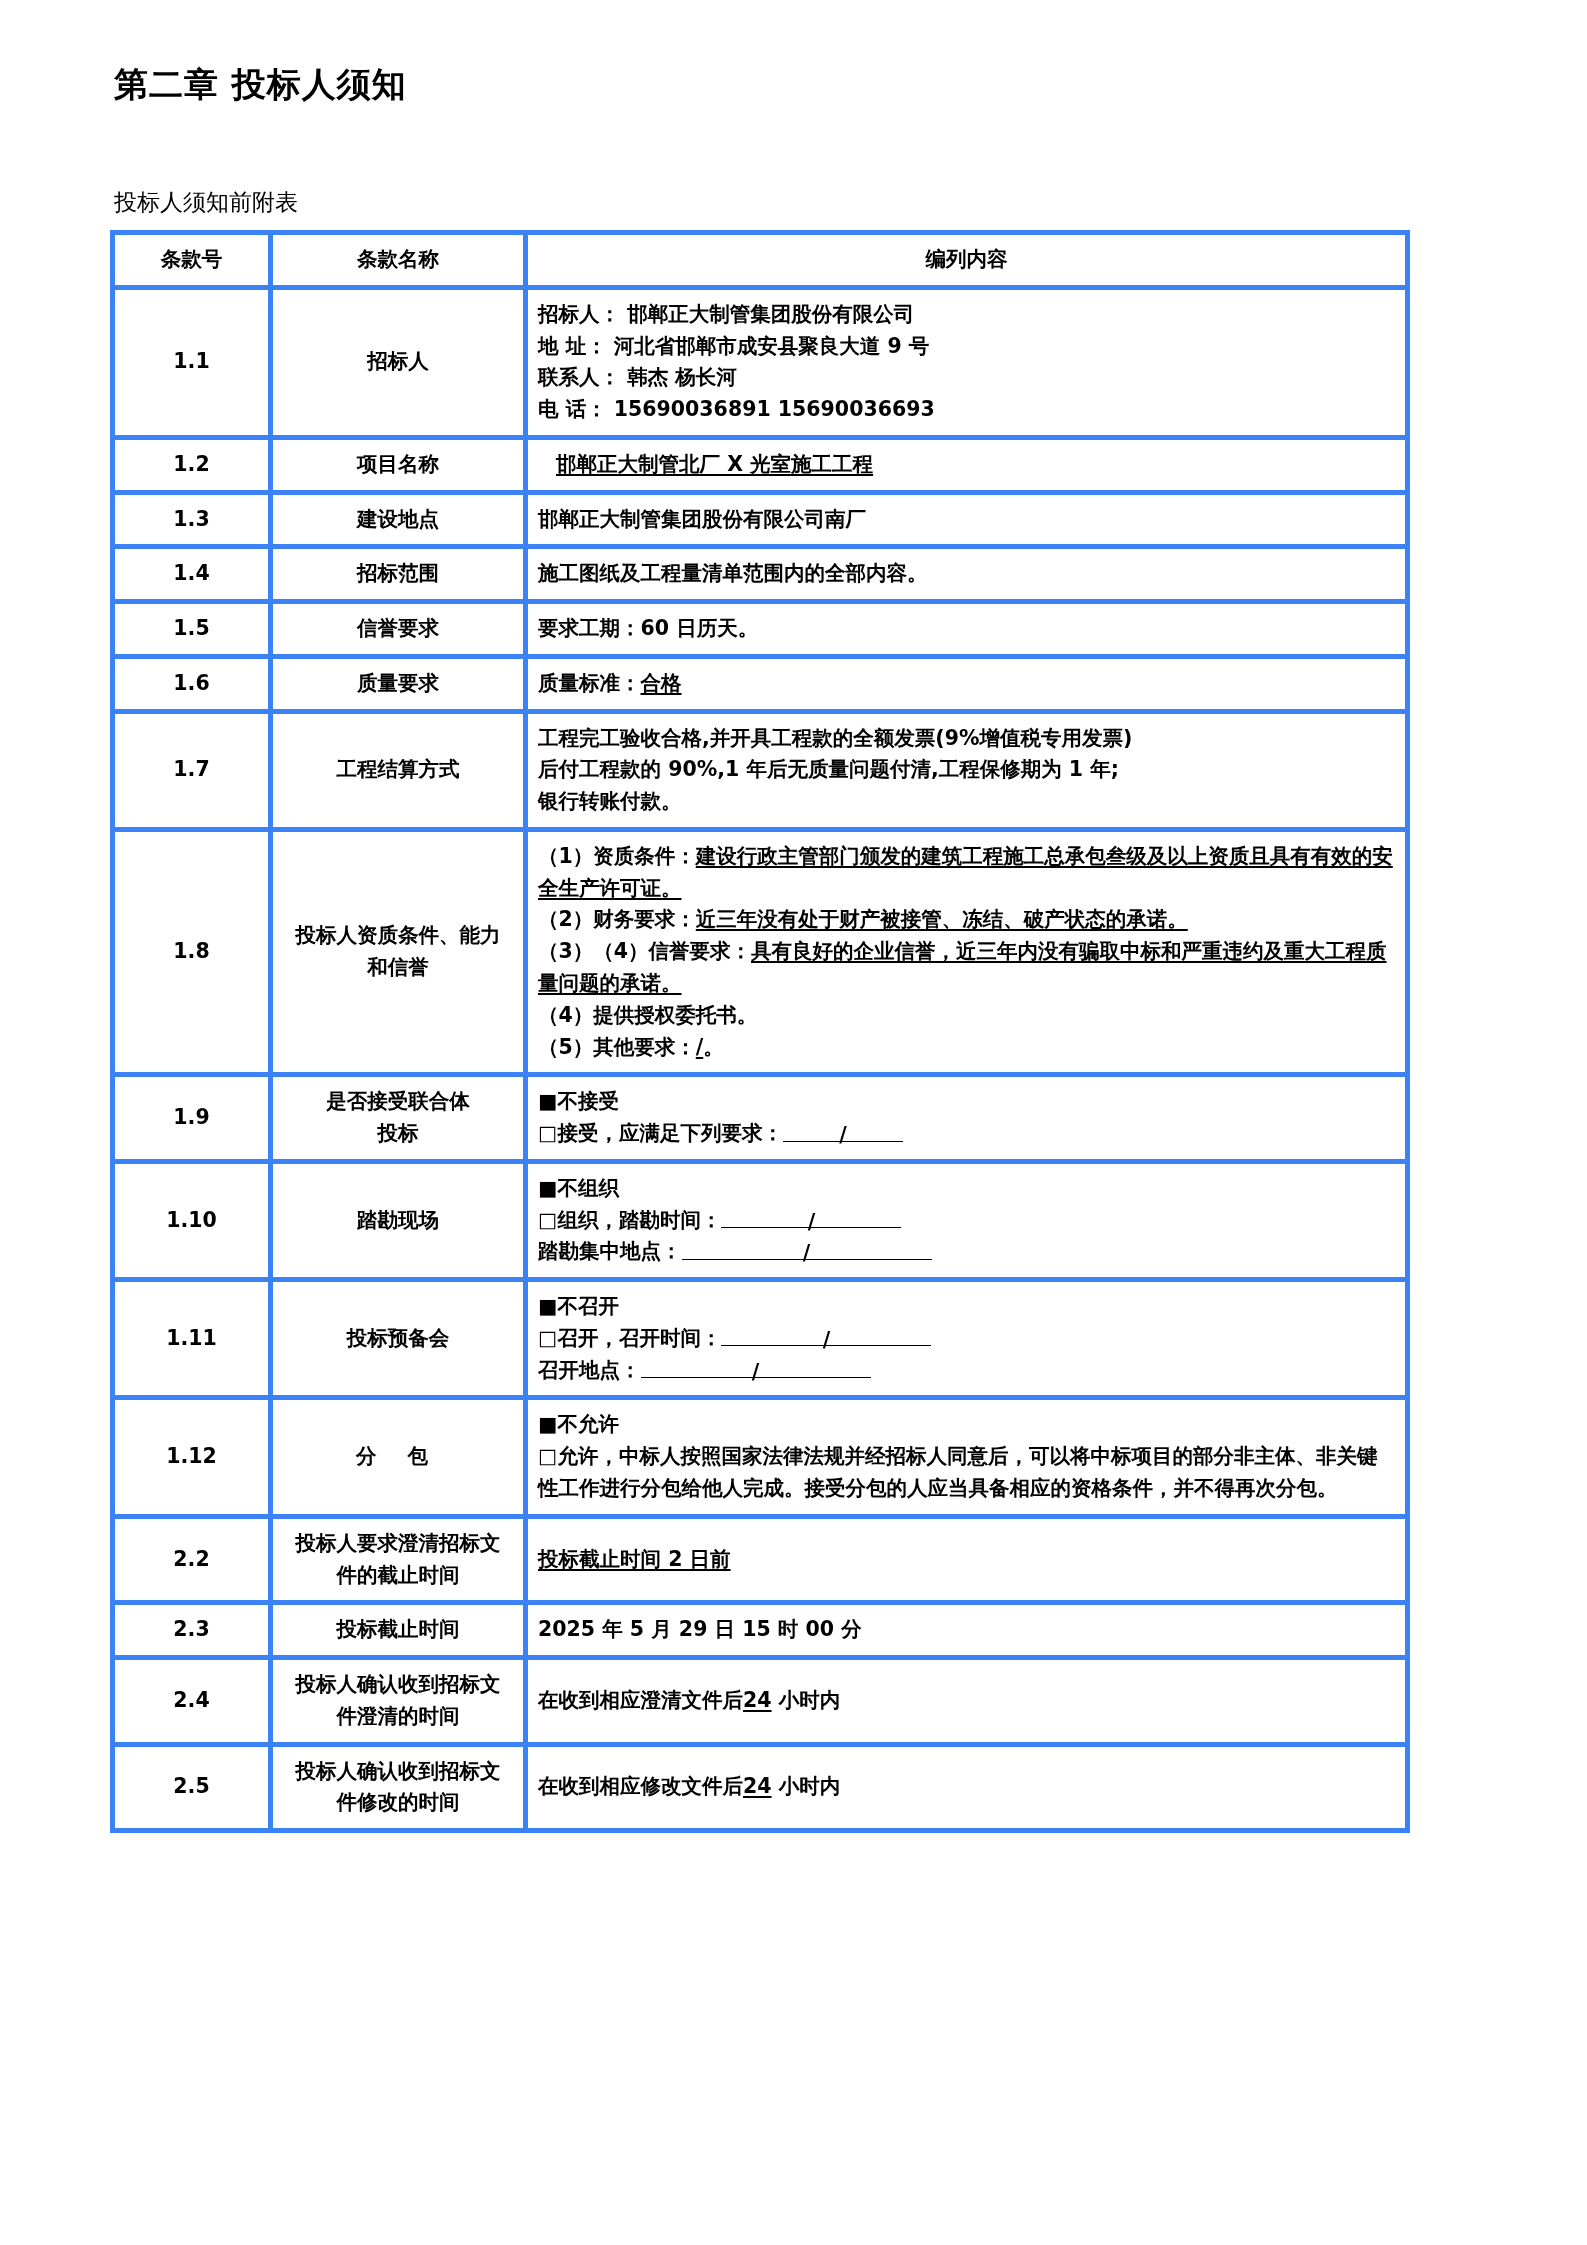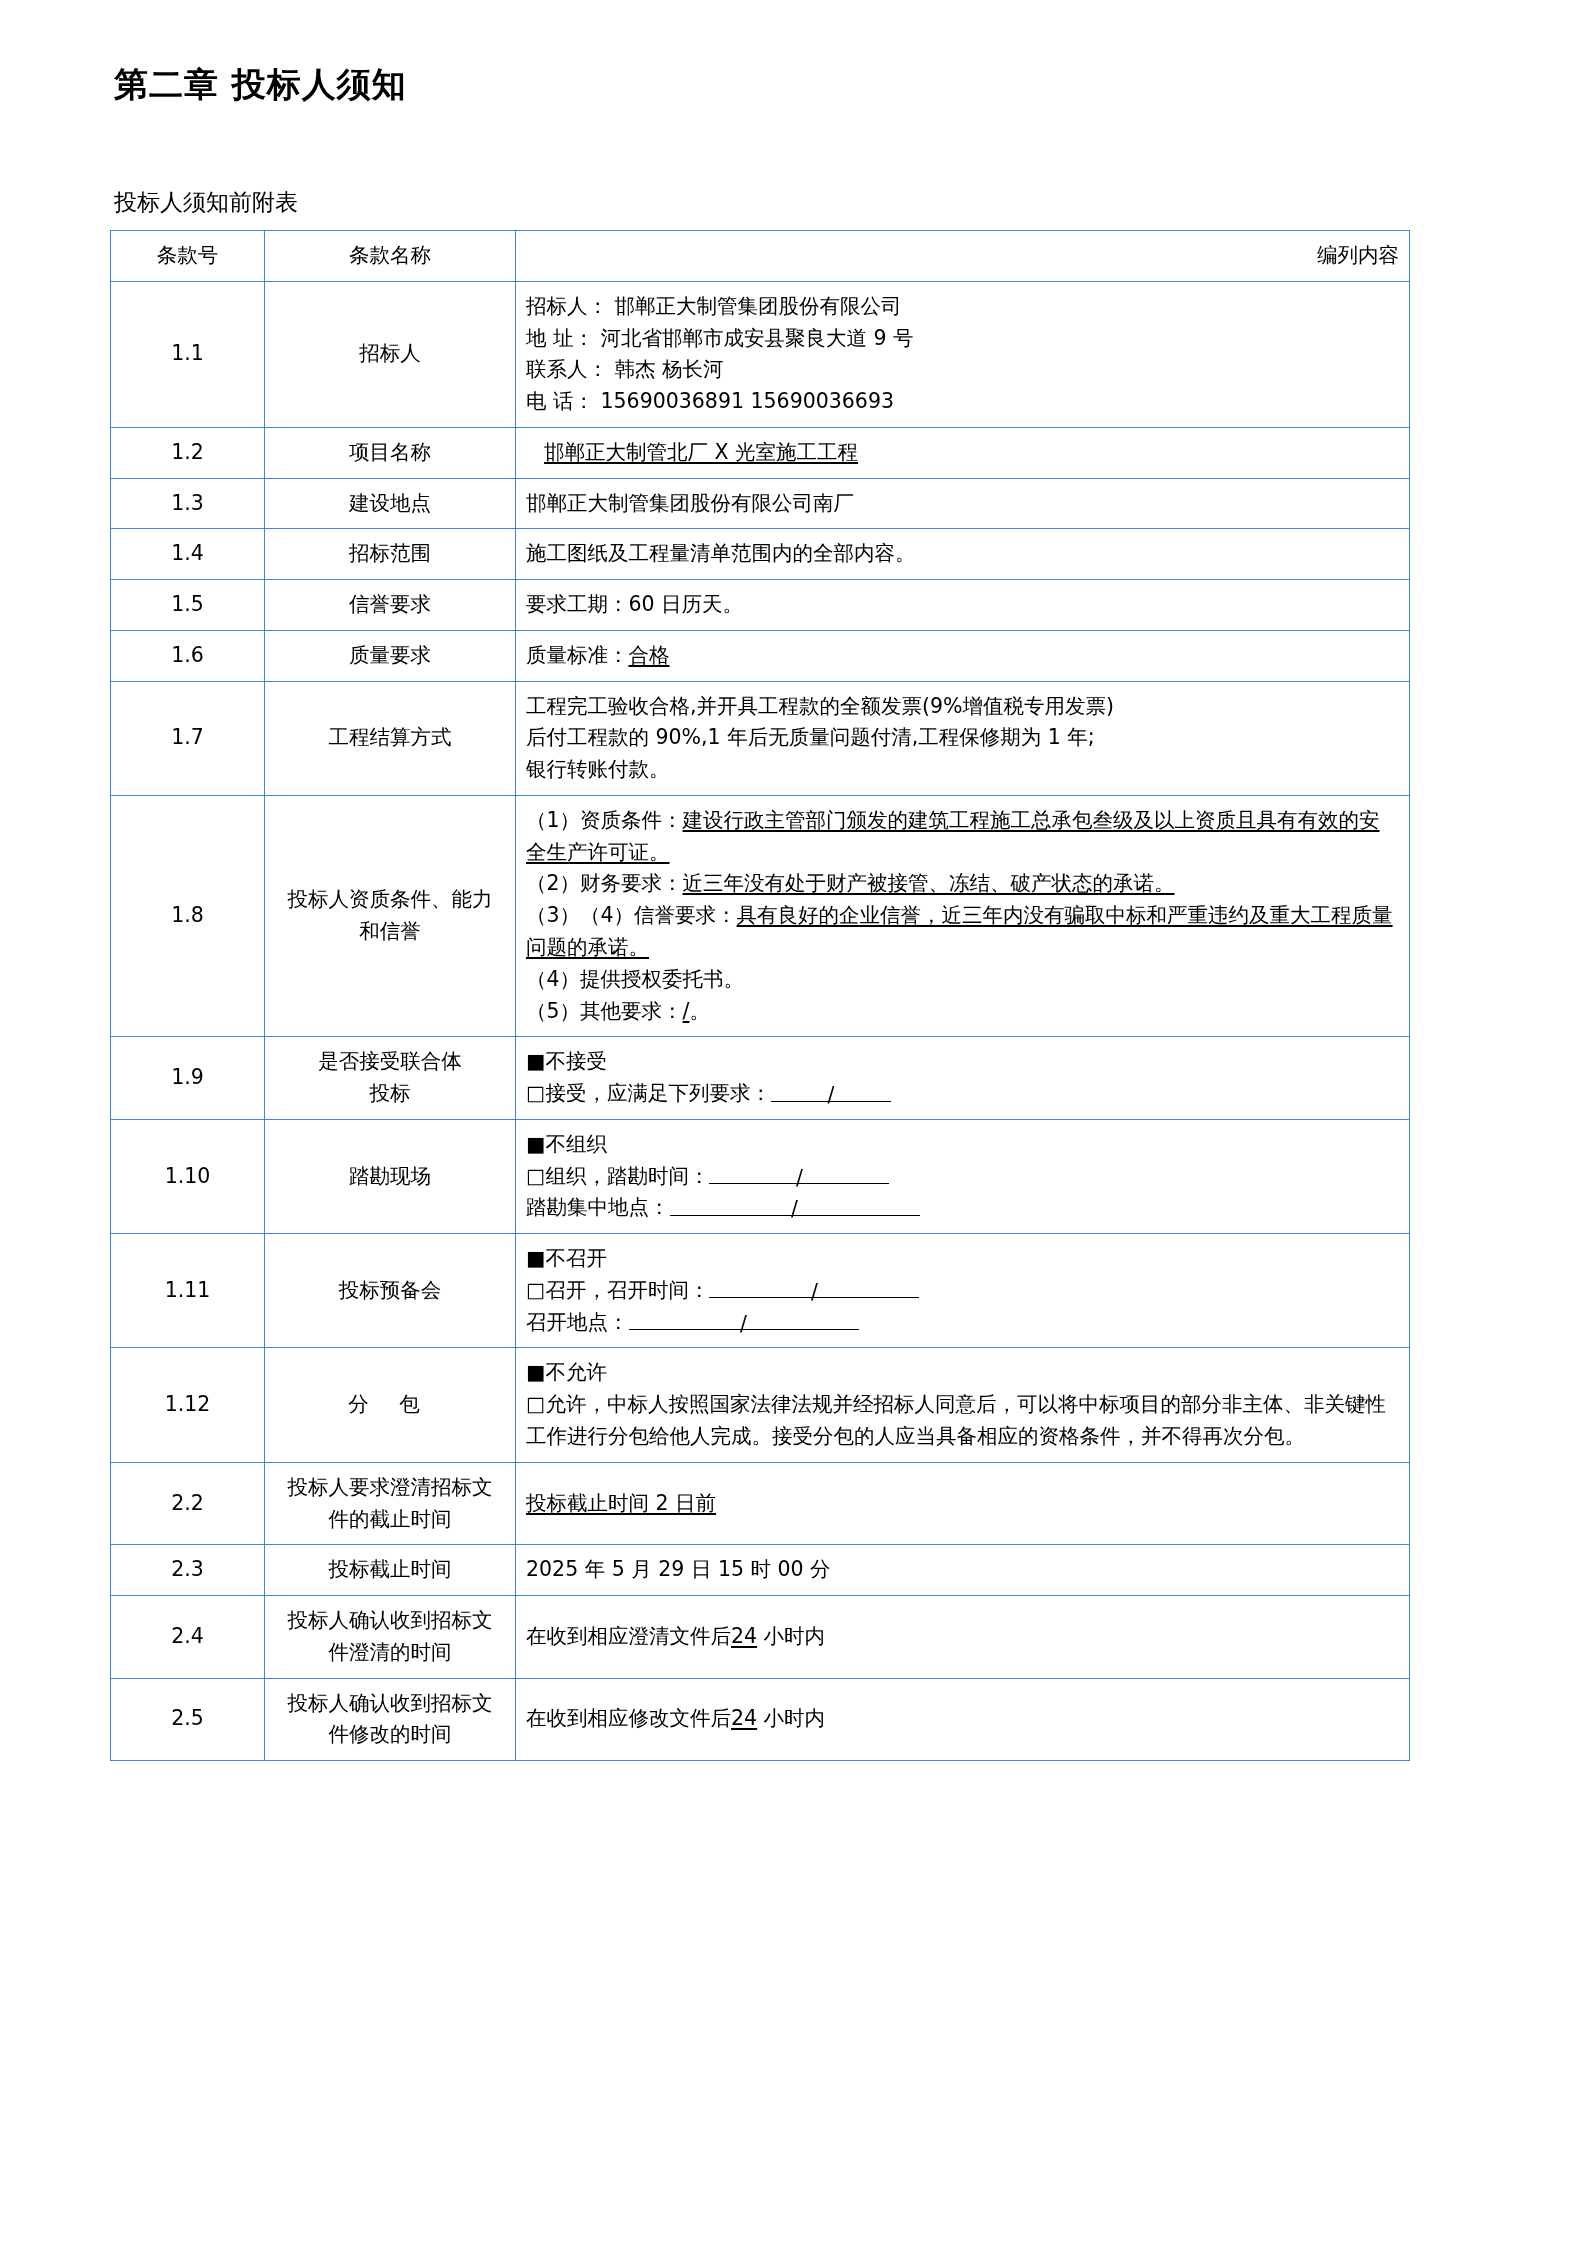--- a/index.html
+++ b/index.html
@@ -31,30 +31,30 @@
     margin: 79px 0 12px 18px;
     font-family: "DejaVu Sans", "Liberation Sans", sans-serif;
   }
   table.main {
     border-collapse: collapse;
     width: 1300px;
     margin-left: 14px;
     table-layout: fixed;
   }
   table.main td, table.main th {
-    border: 1px solid #3b82f6;
+    border: 5px solid #3b82f6;
     vertical-align: middle;
     font-size: 20.5px;
     line-height: 1.55;
     padding: 9px 10px;
-    font-weight: normal;
+    font-weight: bold;
   }
   .col-no { width: 133px; text-align: center; }
   .col-name { width: 230px; text-align: center; }
-  .col-content { width: auto; text-align: right; }
+  .col-content { width: auto; text-align: center; }
   thead td {
     text-align: center;
     font-size: 21px;
     padding: 10px 6px;
   }
   .cell-content {
     text-align: left;
     padding-left: 14px;
   }
   .u { text-decoration: underline; text-underline-offset: 3px; }

